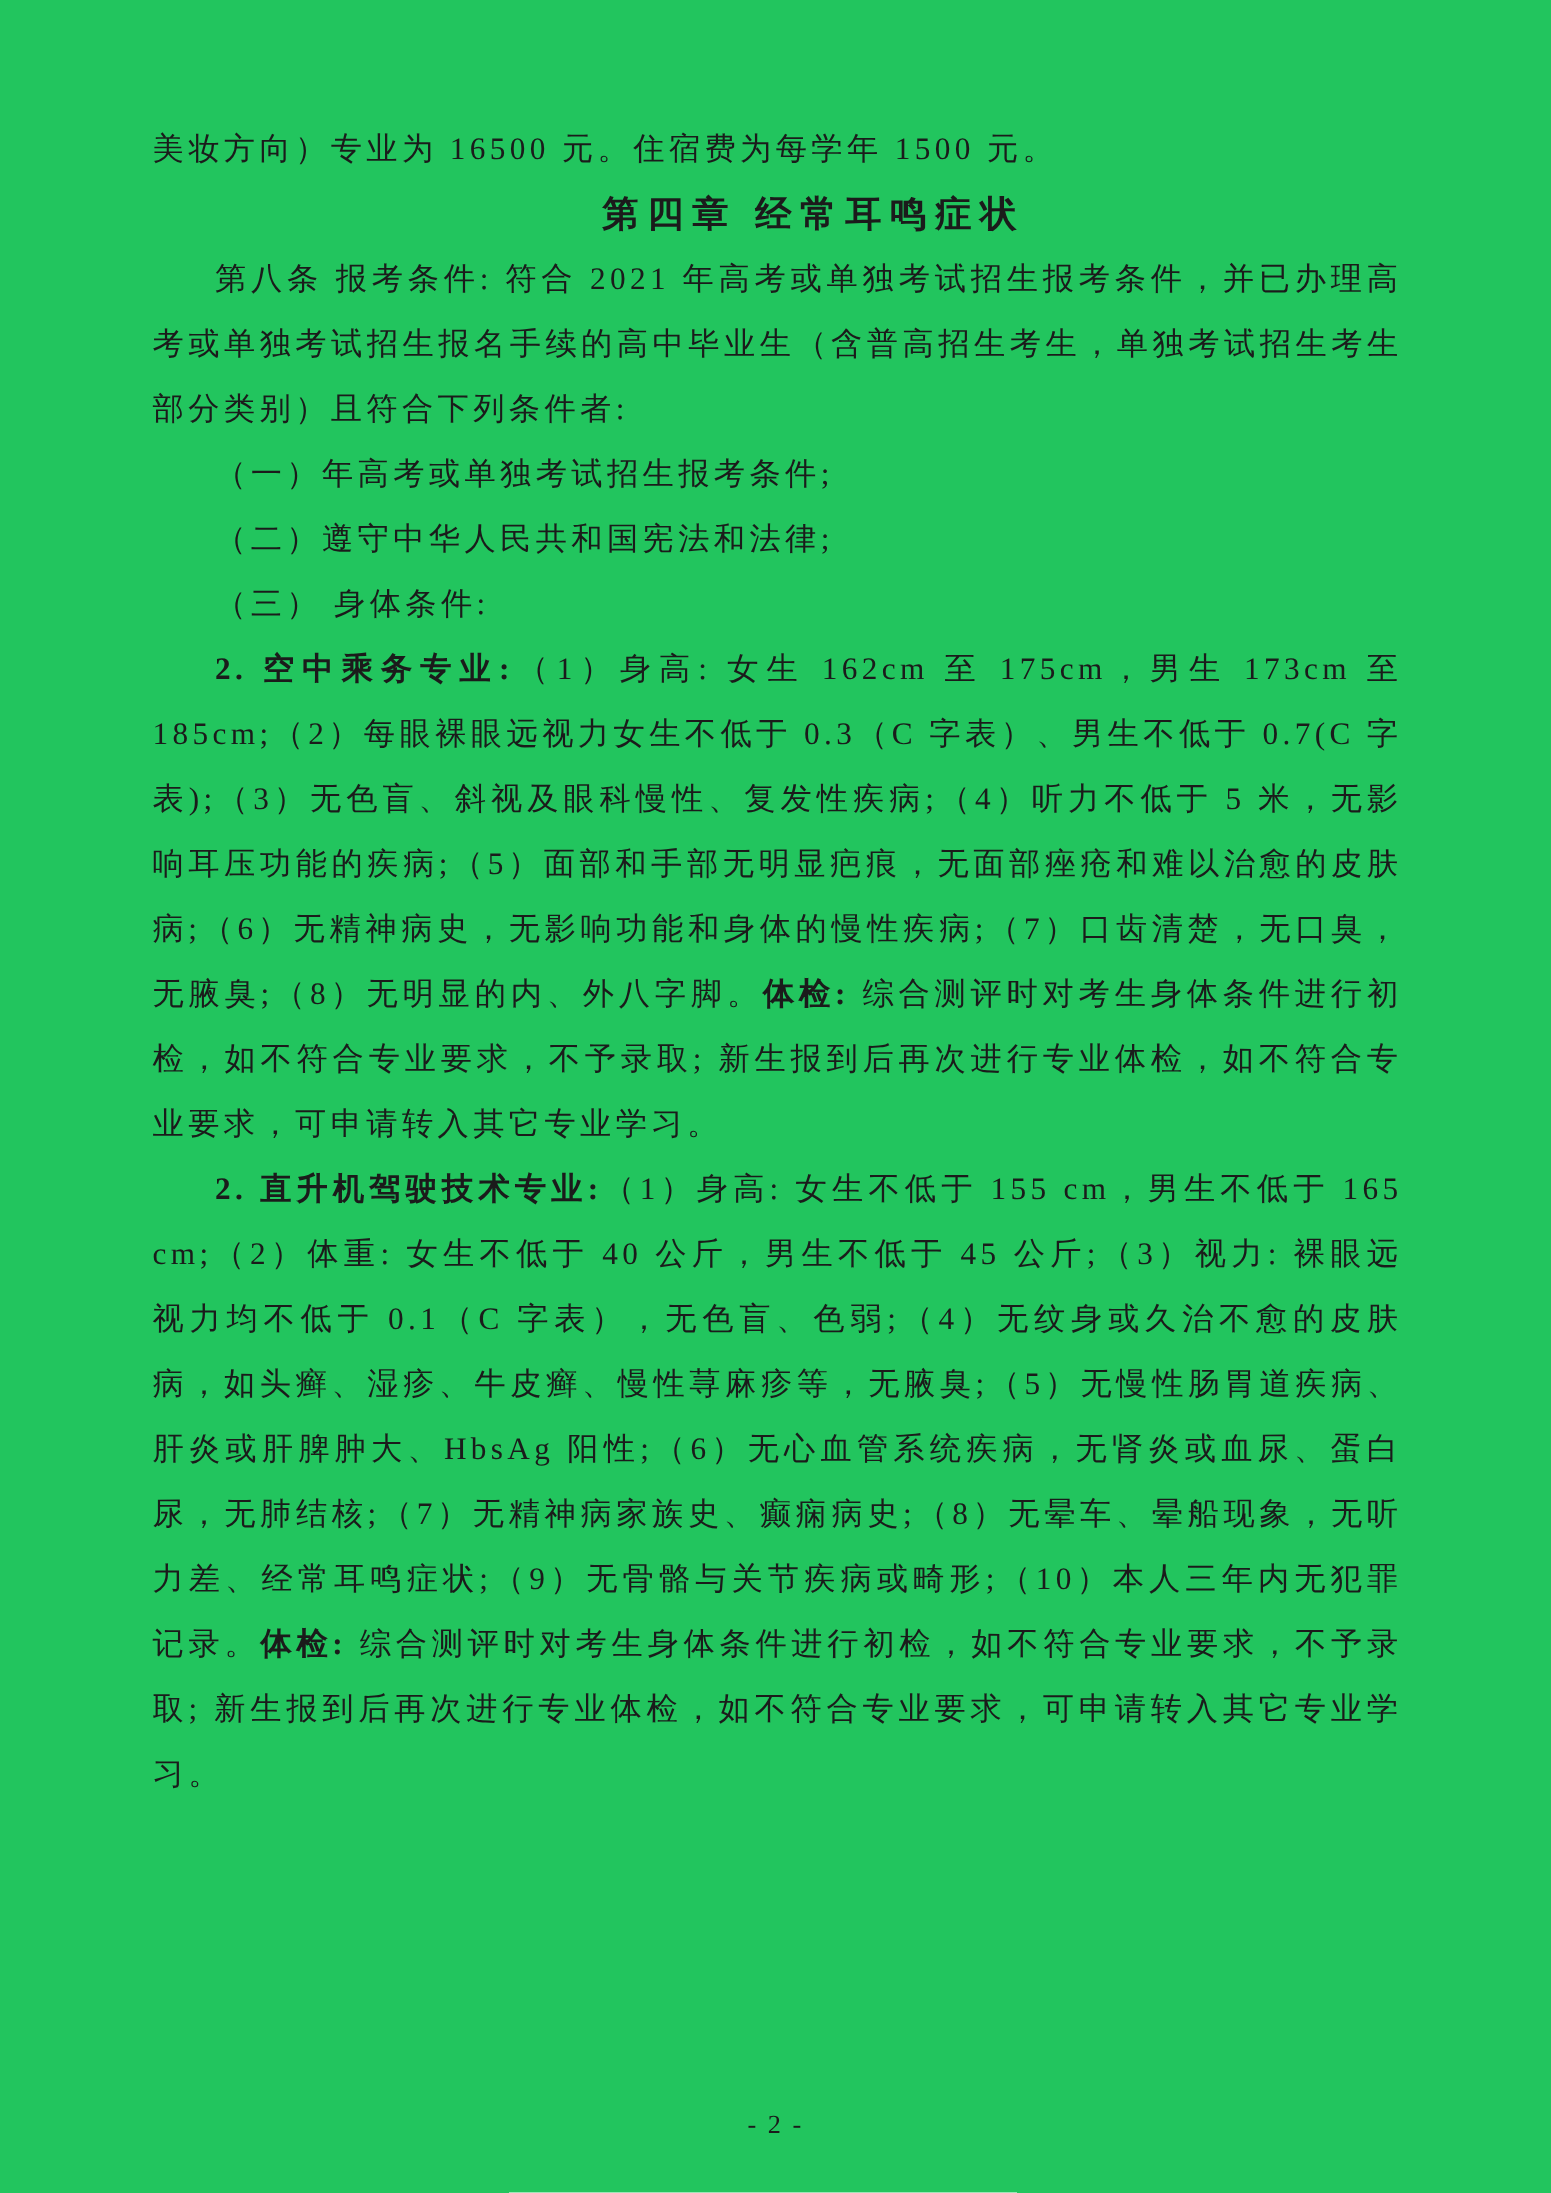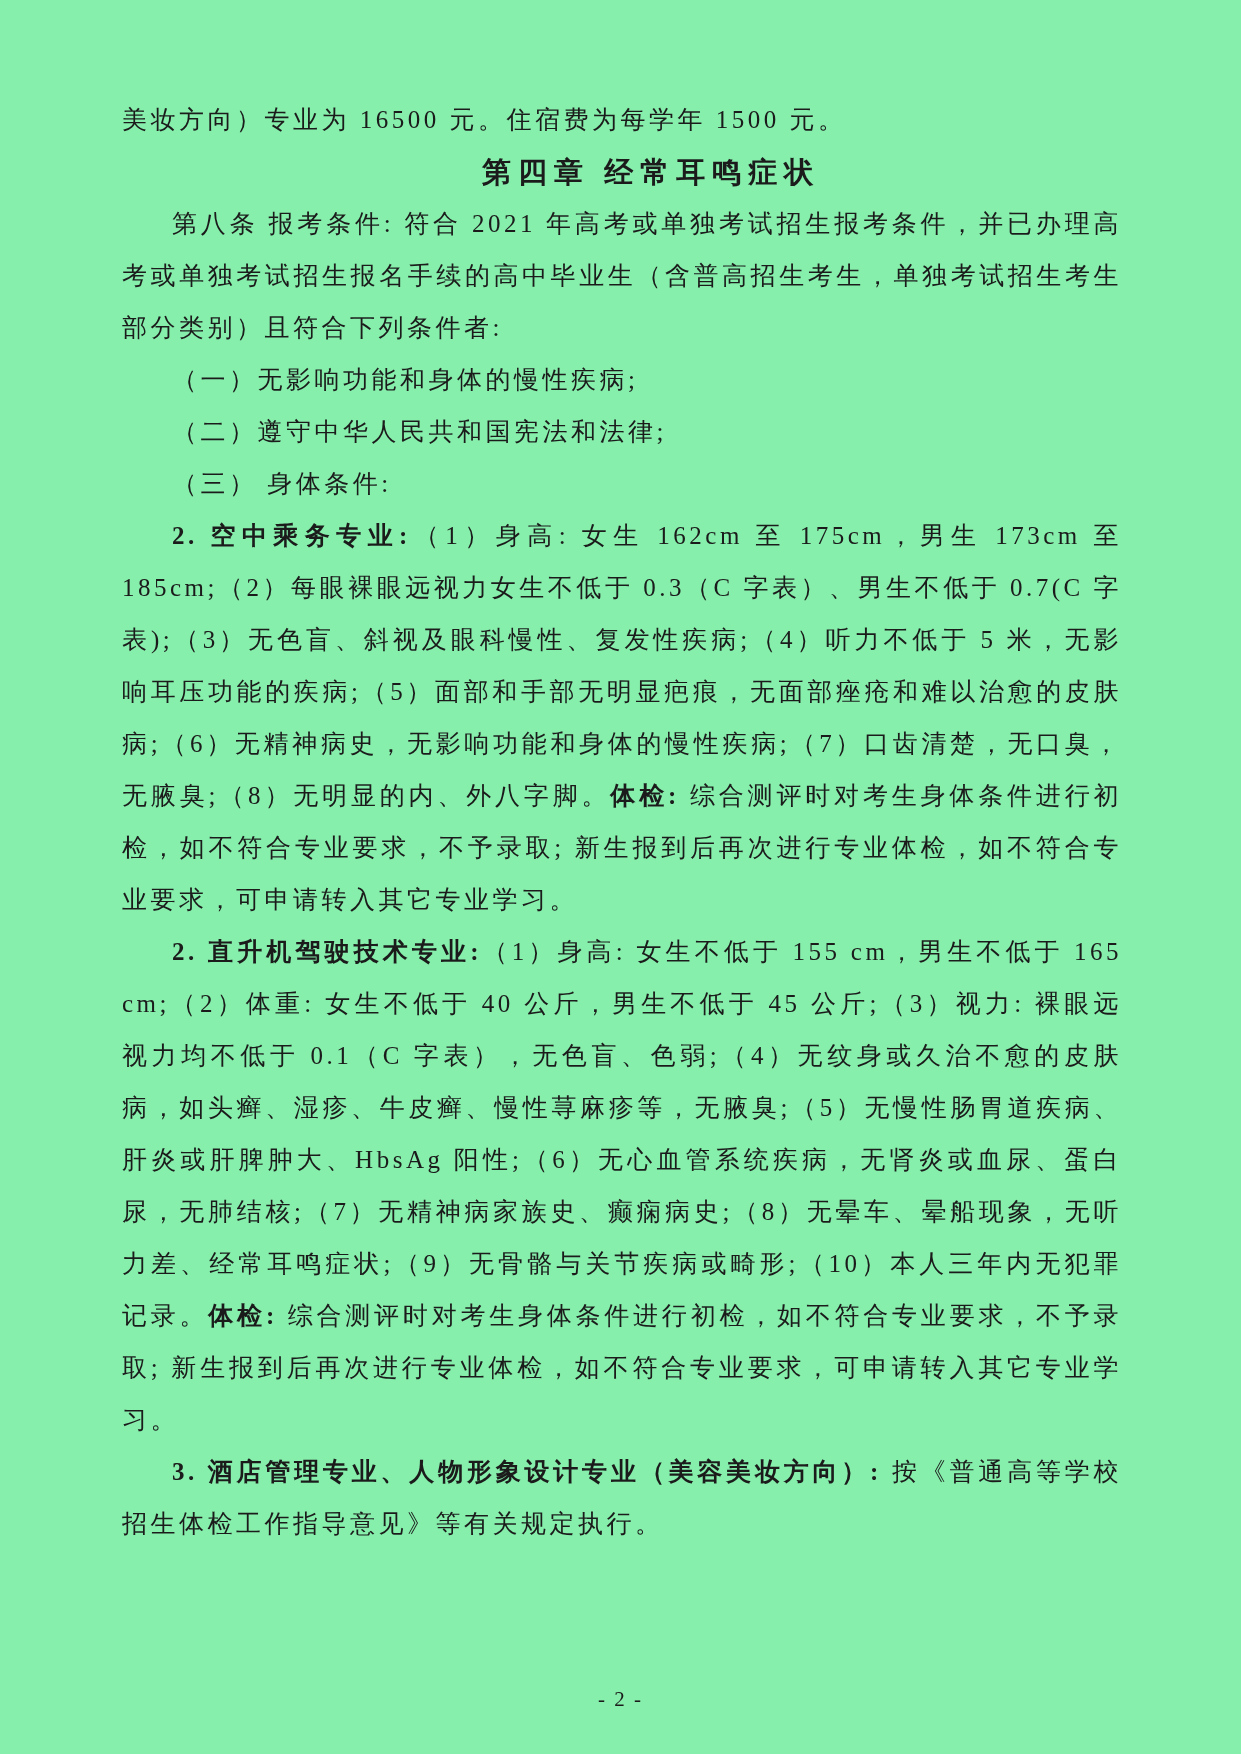--- a/index.html
+++ b/index.html
@@ -1,20 +1,20 @@
 <!DOCTYPE html>
 <html lang="zh"><head>
 <meta charset="utf-8">
 <style>
   html, body { margin: 0; padding: 0; background: #ffffff; }
   .page {
     position: relative;
     width: 1241px;
     height: 1754px;
-    background: #86efac;
+    background: #22c55e;
     font-family: "Liberation Serif", "DejaVu Serif", serif;
     color: #1b1b1b;
     overflow: hidden;
   }
   .content {
     position: absolute;
     left: 122px;
     top: 94px;
     width: 1000px;
     font-size: 25px;
@@ -52,34 +52,31 @@
 
 <div class="page">
   <div class="content">
 
     <p class="no-indent">美妆方向）专业为 16500 元。住宿费为每学年 1500 元。</p>
 
     <p class="chapter">第四章 经常耳鸣症状</p>
 
     <p>第八条 报考条件: 符合 2021 年高考或单独考试招生报考条件，并已办理高考或单独考试招生报名手续的高中毕业生（含普高招生考生，单独考试招生考生部分类别）且符合下列条件者:</p>
 
-    <p>（一）无影响功能和身体的慢性疾病;</p>
+    <p>（一）年高考或单独考试招生报考条件;</p>
 
     <p>（二）遵守中华人民共和国宪法和法律;</p>
 
     <p>（三） 身体条件:</p>
 
     <p>
       <span class="bold">2. 空中乘务专业:</span><span>（1）身高: 女生 162cm 至 175cm，男生 173cm 至 185cm;（2）每眼裸眼远视力女生不低于 0.3（C 字表）、男生不低于 0.7(C 字表);（3）无色盲、斜视及眼科慢性、复发性疾病;（4）听力不低于 5 米，无影响耳压功能的疾病;（5）面部和手部无明显疤痕，无面部痤疮和难以治愈的皮肤病;（6）无精神病史，无影响功能和身体的慢性疾病;（7）口齿清楚，无口臭，无腋臭;（8）无明显的内、外八字脚。</span><span class="bold">体检:</span><span> 综合测评时对考生身体条件进行初检，如不符合专业要求，不予录取; 新生报到后再次进行专业体检，如不符合专业要求，可申请转入其它专业学习。</span>
     </p>
 
     <p>
       <span class="bold">2. 直升机驾驶技术专业:</span><span>（1）身高: 女生不低于 155 cm，男生不低于 165 cm;（2）体重: 女生不低于 40 公斤，男生不低于 45 公斤;（3）视力: 裸眼远视力均不低于 0.1（C 字表），无色盲、色弱;（4）无纹身或久治不愈的皮肤病，如头癣、湿疹、牛皮癣、慢性荨麻疹等，无腋臭;（5）无慢性肠胃道疾病、肝炎或肝脾肿大、HbsAg 阳性;（6）无心血管系统疾病，无肾炎或血尿、蛋白尿，无肺结核;（7）无精神病家族史、癫痫病史;（8）无晕车、晕船现象，无听力差、经常耳鸣症状;（9）无骨骼与关节疾病或畸形;（10）本人三年内无犯罪记录。</span><span class="bold">体检:</span><span> 综合测评时对考生身体条件进行初检，如不符合专业要求，不予录取; 新生报到后再次进行专业体检，如不符合专业要求，可申请转入其它专业学习。</span>
     </p>
 
-    <p>
-      <span class="bold">3. 酒店管理专业、人物形象设计专业（美容美妆方向）:</span><span> 按《普通高等学校招生体检工作指导意见》等有关规定执行。</span>
-    </p>
 
   </div>
 
   <div class="footer">- 2 -</div>
 </div>
 
 </body></html>

